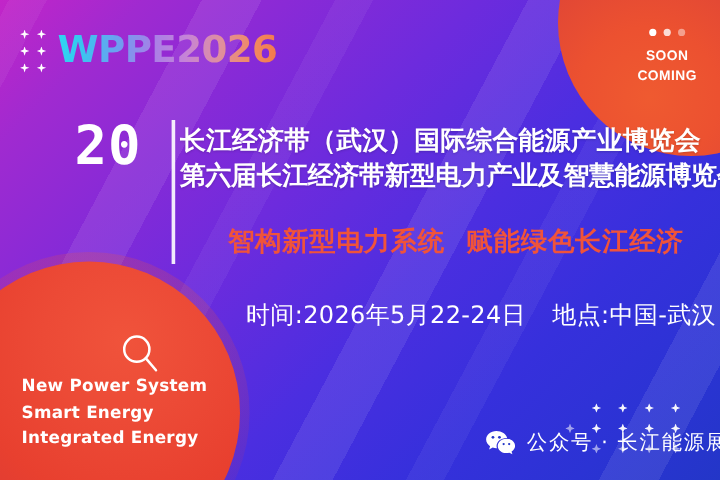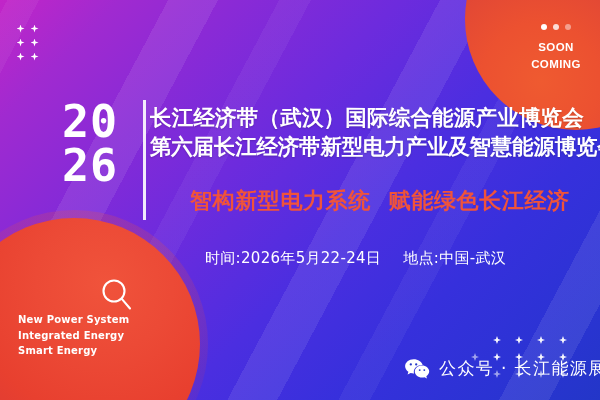--- a/index.html
+++ b/index.html
@@ -206,21 +206,21 @@
   }
   .subtitle .gap { display: inline-block; width: 18px; }
 
   .meta-line {
     position: absolute;
     left: 205px;
     top: 249px;
     color: #ffffff;
     font-family: "DejaVu Sans", sans-serif;
     font-weight: 400;
-    font-size: 15px;
+    font-size: 20px;
     letter-spacing: 0.3px;
     white-space: nowrap;
   }
   .meta-line .gap { display: inline-block; width: 22px; }
 
   
   .magnifier {
     position: absolute;
     left: 100px;
     top: 278px;
@@ -229,21 +229,21 @@
   }
 
   
   .eng-list {
     position: absolute;
     left: 18px;
     top: 312px;
     color: #ffffff;
     font-family: "DejaVu Sans", sans-serif;
     font-weight: 800;
-    font-size: 10px;
+    font-size: 14px;
     line-height: 1.55;
     letter-spacing: 0.2px;
     white-space: nowrap;
   }
 
   
   .wechat-row {
     position: absolute;
     left: 404px;
     top: 357px;
@@ -300,35 +300,35 @@
 
   <div class="logo-wrap">
     <div class="logo-dots">
       <i></i>
         <i></i>
         <i></i>
         <i></i>
         <i></i>
         <i></i>
     </div>
+    <div class="logo-text">WPPE2026</div>
   </div>
 
   <div class="coming-soon">
     <div class="cs-dots">
       <span></span>
         <span></span>
         <span></span>
     </div>
     <div class="cs-line">SOON</div>
     <div class="cs-line">COMING</div>
   </div>
 
   <div class="year-block">
     <div>20</div>
-    <div>26</div>
   </div>
   <div class="year-rule"></div>
 
   <div class="title-main">
     <div class="t1">长江经济带（武汉）国际综合能源产业博览会</div>
     <div class="t2">第六届长江经济带新型电力产业及智慧能源博览会</div>
   </div>
 
   <div class="subtitle">
     <span>智构新型电力系统</span><span class="gap"></span><span>赋能绿色长江经济</span>
@@ -338,22 +338,22 @@
     <span>时间:2026年5月22-24日</span><span class="gap"></span><span>地点:中国-武汉</span>
   </div>
 
   <svg class="magnifier" viewBox="0 0 34 34">
     <circle cx="14" cy="13" r="10.5" fill="none" stroke="#ffffff" stroke-width="2.1"></circle>
     <line x1="21.6" y1="20.6" x2="30" y2="30.5" stroke="#ffffff" stroke-width="2.1" stroke-linecap="round"></line>
   </svg>
 
   <div class="eng-list">
     <div>New  Power  System</div>
+    <div>Smart Energy</div>
     <div>Integrated Energy</div>
-    <div>Smart Energy</div>
   </div>
 
   <div class="diamond-grid">
     <i class="off"></i>
       <i></i>
       <i></i>
       <i></i>
       <i></i>
     <i class="dim"></i>
       <i></i>

